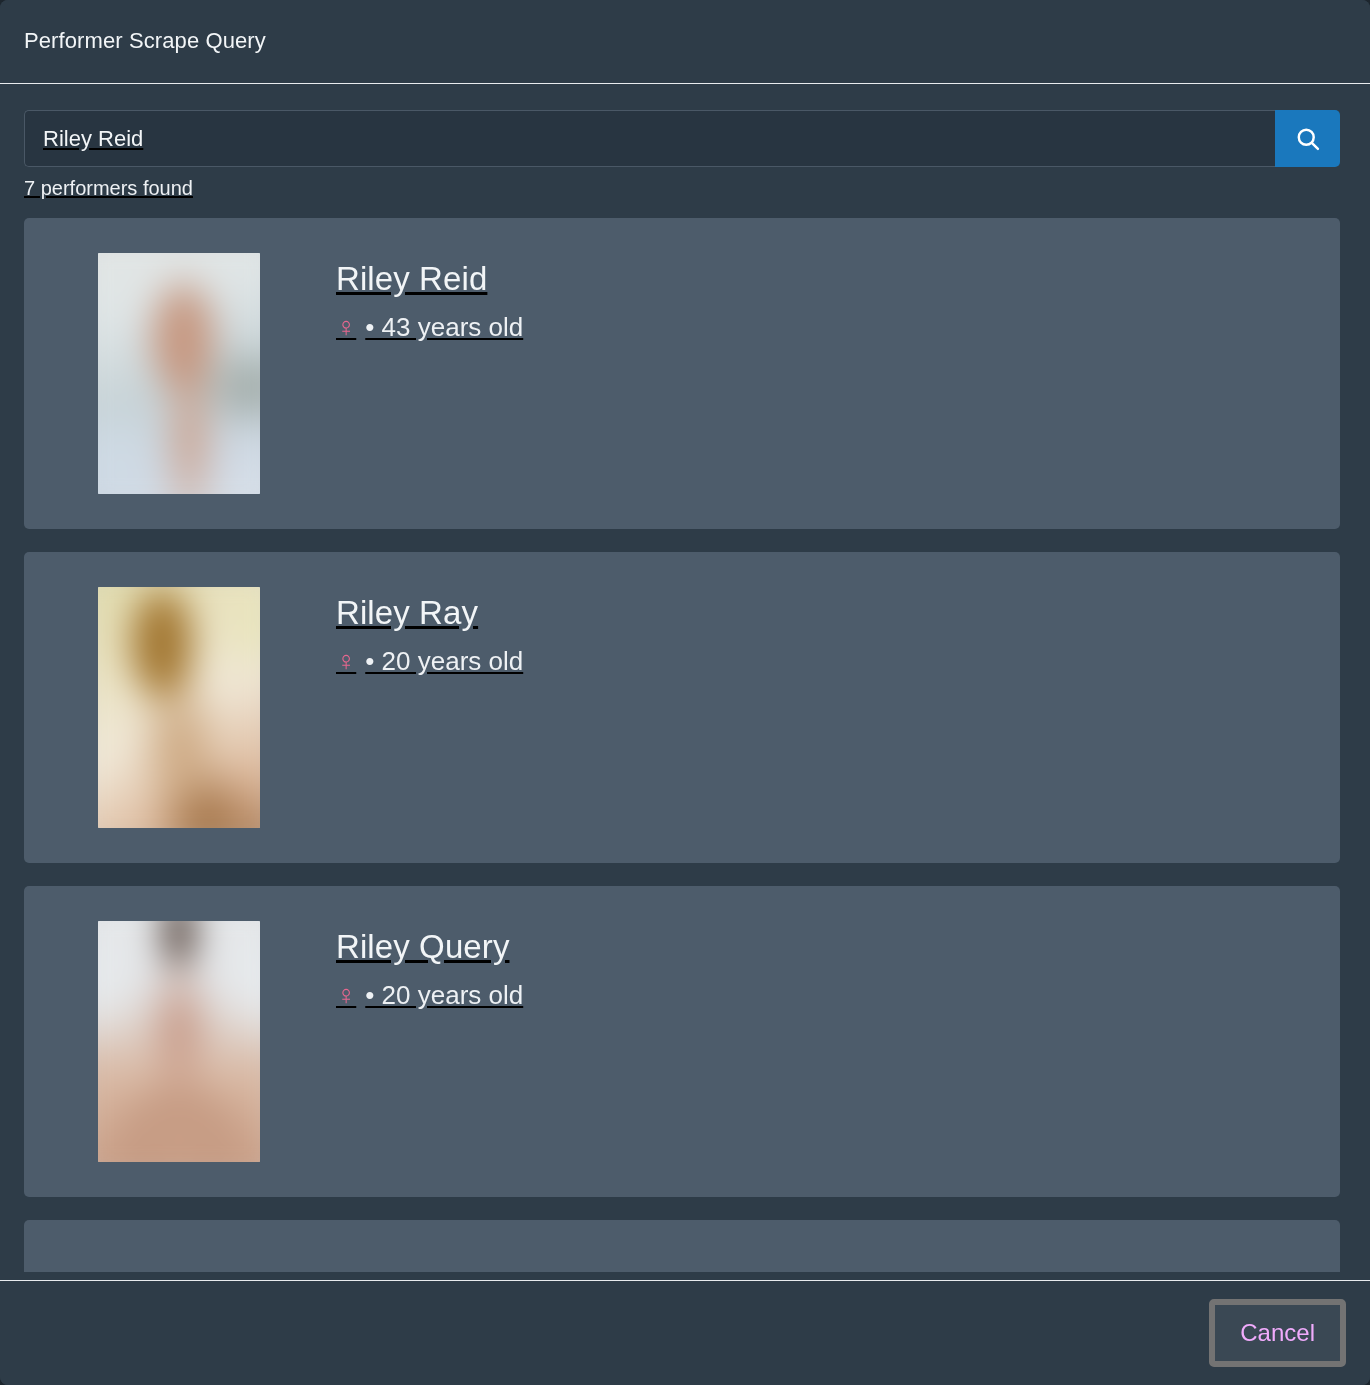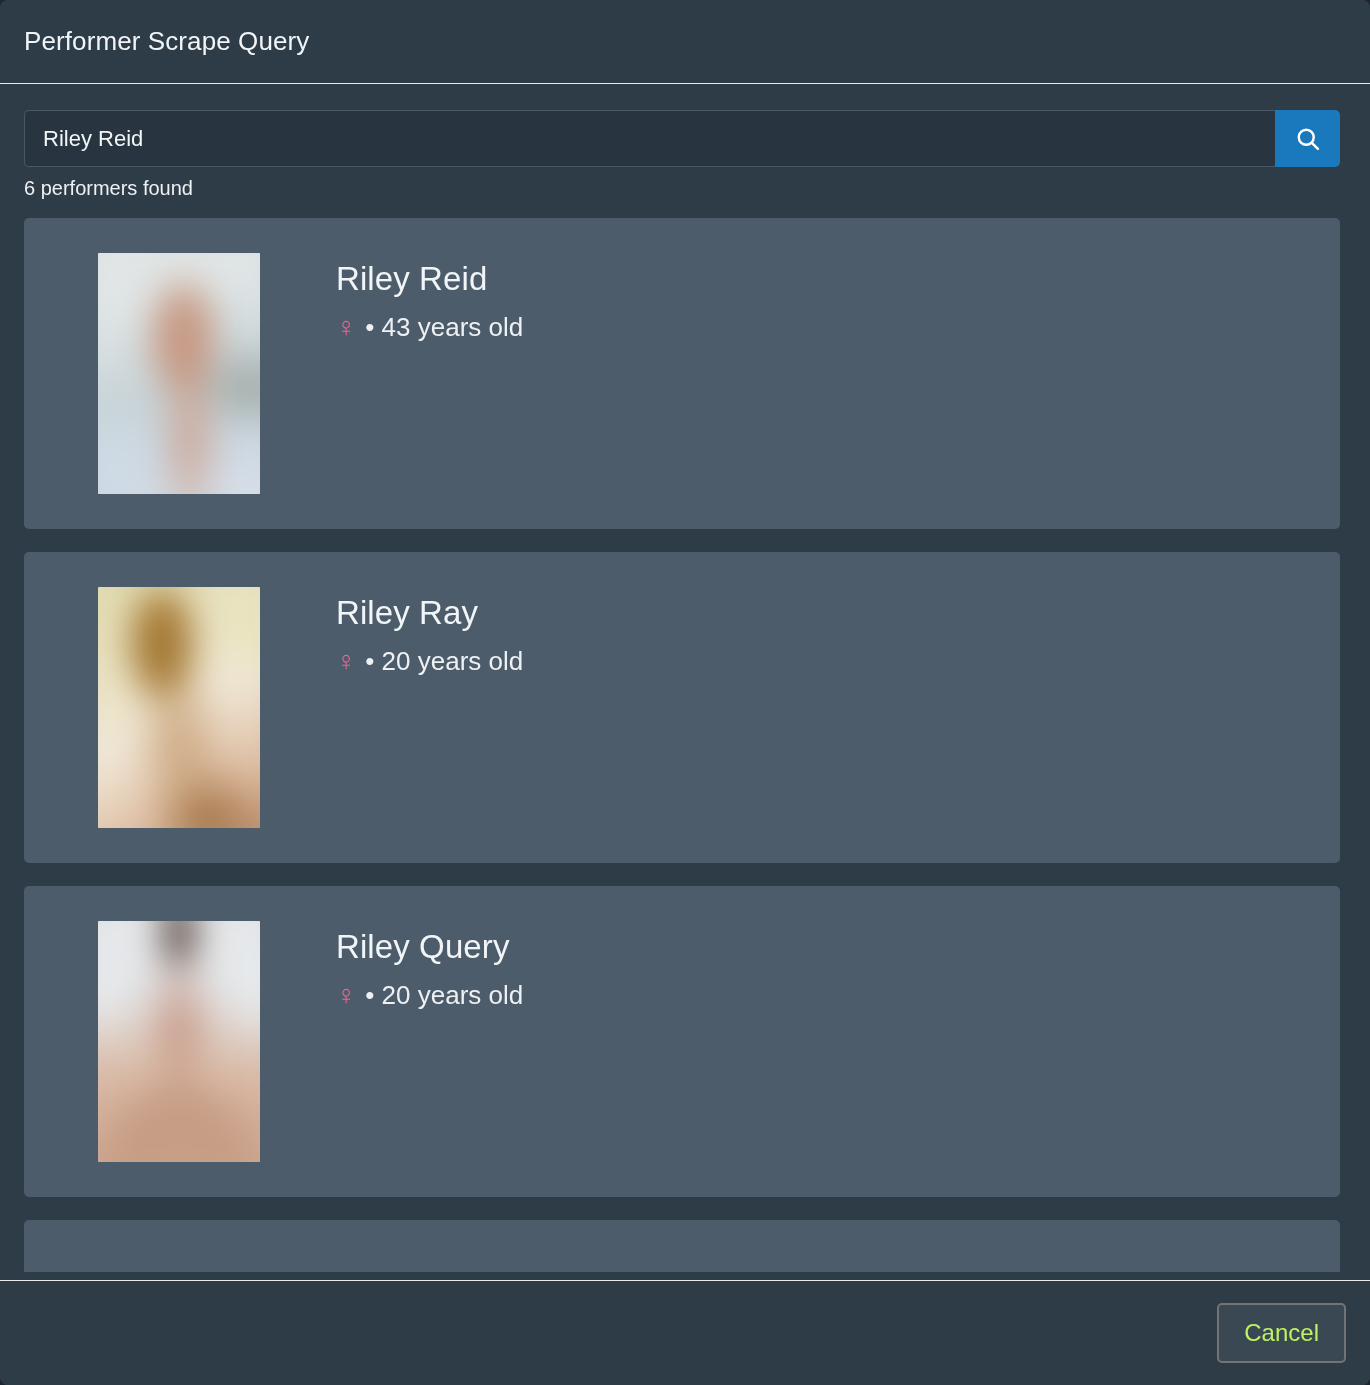--- a/index.html
+++ b/index.html
@@ -30,33 +30,34 @@
     height: 84px;
     flex: 0 0 84px;
     display: flex;
     align-items: center;
     padding: 0 24px;
     border-bottom: 1px solid #e9ecef;
     background: #2e3c48;
   }
   .modal-title {
     color: #f2f5f7;
-    font-size: 26px;
+    font-size: 22px;
     font-weight: 400;
     letter-spacing: 0.1px;
     line-height: 1.2;
   }
 
   
   .modal-body {
     flex: 1 1 auto;
     padding: 26px 30px 0 24px;
     background: #2e3c48;
     overflow: hidden;
     position: relative;
+    text-decoration: underline;
   }
 
   
   .search-row {
     display: flex;
     align-items: stretch;
     height: 57px;
     width: 100%;
   }
   .search-input {
@@ -201,22 +202,22 @@
     height: 105px;
     border-top: 1px solid #e9ecef;
     background: #2e3c48;
     display: flex;
     align-items: center;
     justify-content: flex-end;
     padding: 0 24px;
   }
   .cancel-button {
     background: #3a4854;
-    color: #bef264;
-    border: 2px solid #737373;
+    color: #f0abfc;
+    border: 6px solid #737373;
     border-radius: 5px;
     font-family: "Liberation Sans", sans-serif;
     font-size: 24px;
     padding: 14px 25px;
     cursor: pointer;
     line-height: 1.2;
   }
 </style>
 </head>
 <body>
@@ -234,21 +235,21 @@
       <button class="search-button">
         <span>
           <svg width="28" height="28" viewBox="0 0 24 24" fill="none" stroke="#ffffff" stroke-width="2.1" stroke-linecap="round">
             <circle cx="10.5" cy="10.5" r="6.4"></circle>
             <line x1="15.3" y1="15.3" x2="20.5" y2="20.5"></line>
           </svg>
         </span>
       </button>
     </div>
 
-    <div class="results-count">6 performers found</div>
+    <div class="results-count">7 performers found</div>
 
     <div class="results-list">
 
       <div class="performer-card">
         <div class="performer-thumb thumb-a">
           <div class="blur-layer"></div>
         </div>
         <div class="performer-info">
           <div class="performer-name">Riley Reid</div>
           <div class="performer-meta">

